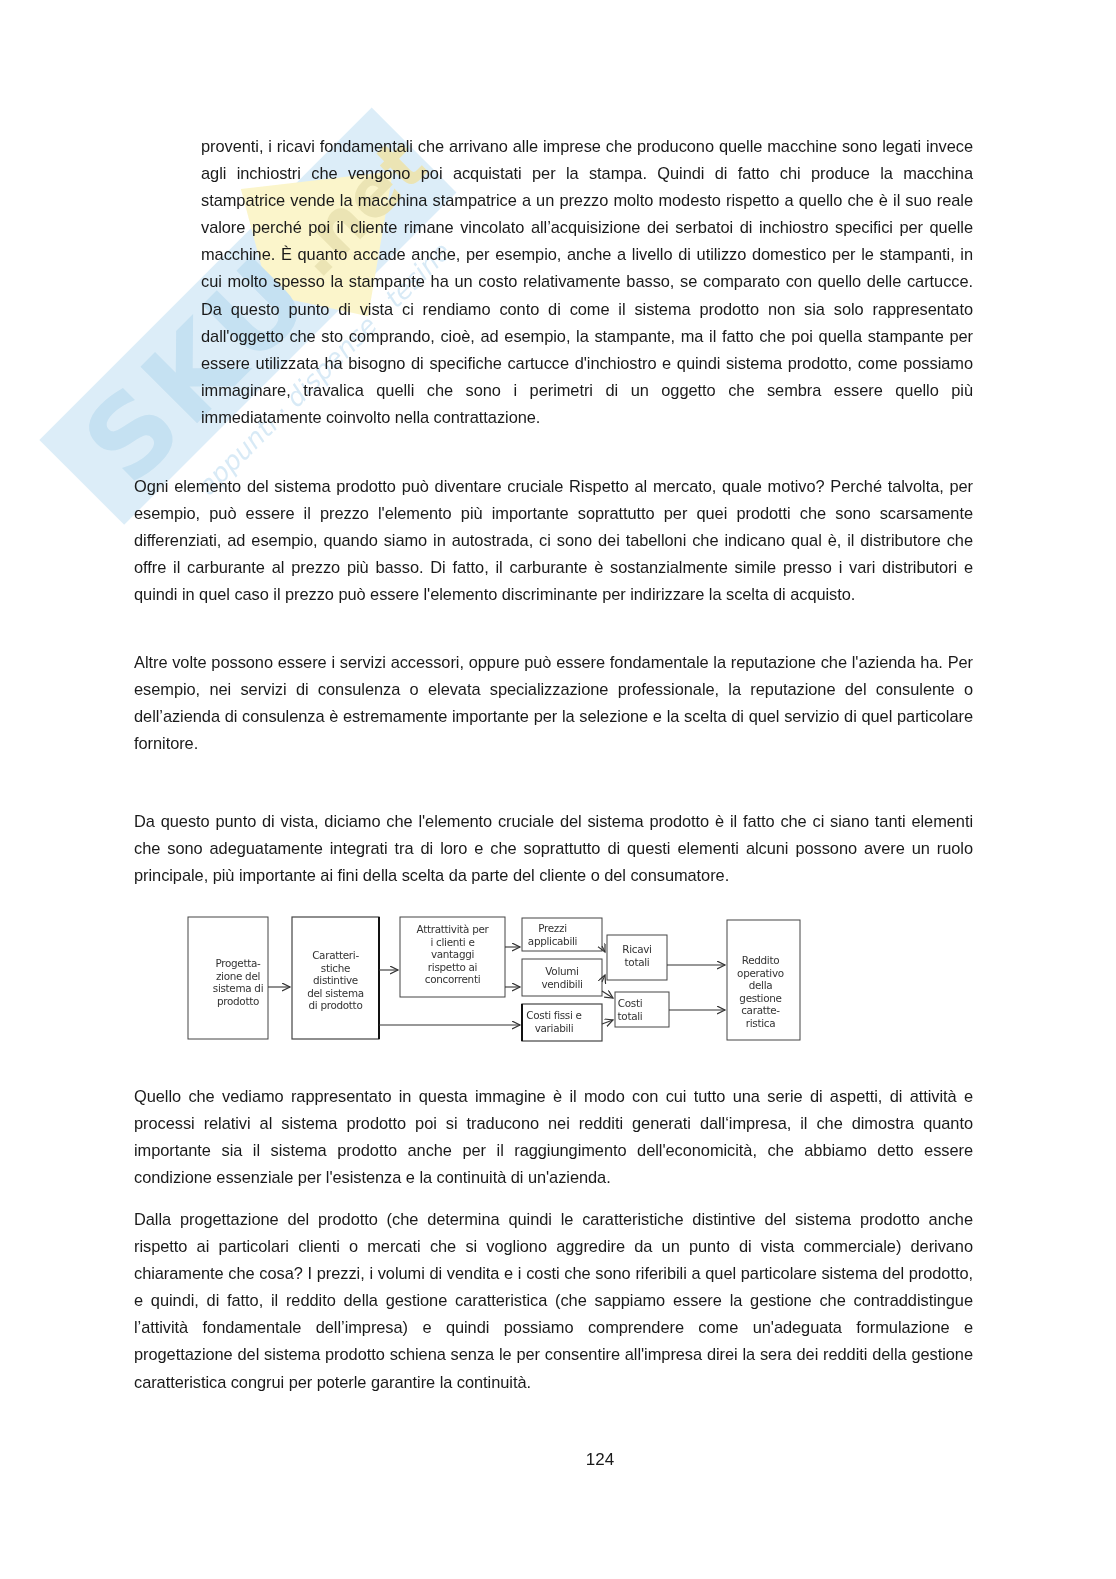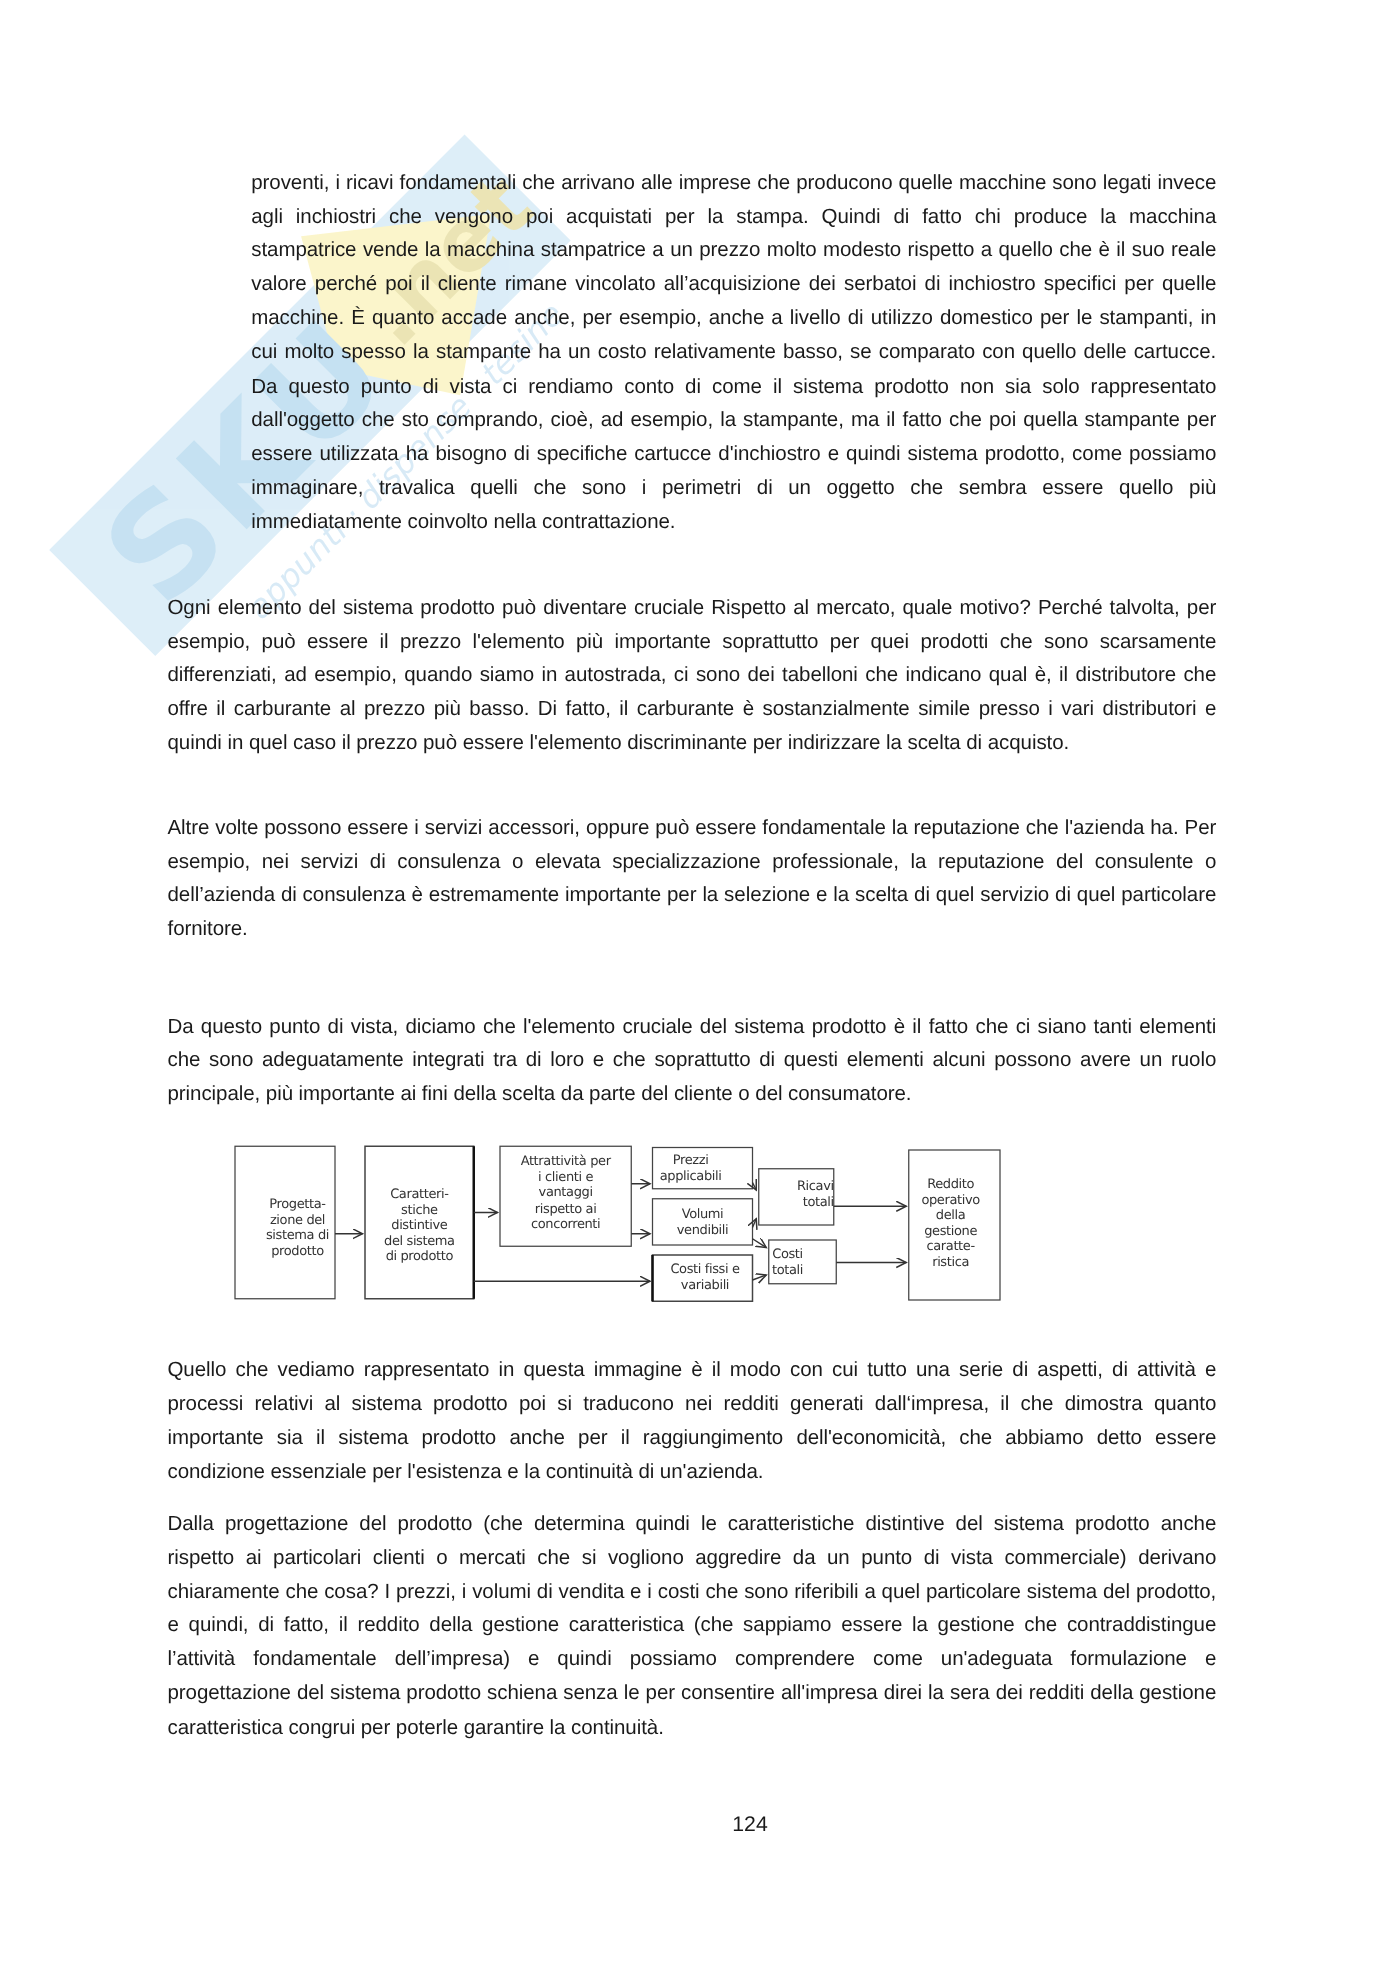--- a/index.html
+++ b/index.html
@@ -187,27 +187,27 @@
 di prodotto</div>
     <div class="dbox-label" style="left:215px; top:11px; width:105px; white-space:pre-line;">Attrattività per
 i clienti e
 vantaggi
 rispetto ai
 concorrenti</div>
     <div class="dbox-label" style="left:337px; top:10px; width:61px; white-space:pre-line;">Prezzi
 applicabili</div>
     <div class="dbox-label" style="left:337px; top:53px; width:80px; white-space:pre-line;">Volumi
 vendibili</div>
-    <div class="dbox-label" style="left:337px; top:97px; width:84px; white-space:pre-line;">Costi fissi e
+    <div class="dbox-label" style="left:327px; top:97px; width:84px; white-space:pre-line;">Costi fissi e
 variabili</div>
-    <div class="dbox-label" style="left:422px; top:31px; width:60px; white-space:pre-line;text-align:right;">Ricavi
+    <div class="dbox-label" style="left:422px; top:31px; width:60px; white-space:pre-line;">Ricavi
 totali</div>
     <div class="dbox-label" style="left:430px; top:85px; width:30px; white-space:pre-line;">Costi
 totali</div>
-    <div class="dbox-label" style="left:542px; top:29px; width:67px; white-space:pre-line;">Reddito
+    <div class="dbox-label" style="left:542px; top:42px; width:67px; white-space:pre-line;">Reddito
 operativo
 della
 gestione
 caratte-
 ristica</div>
   </div>
 
   <div class="page-number">124</div>
 </div>
 

